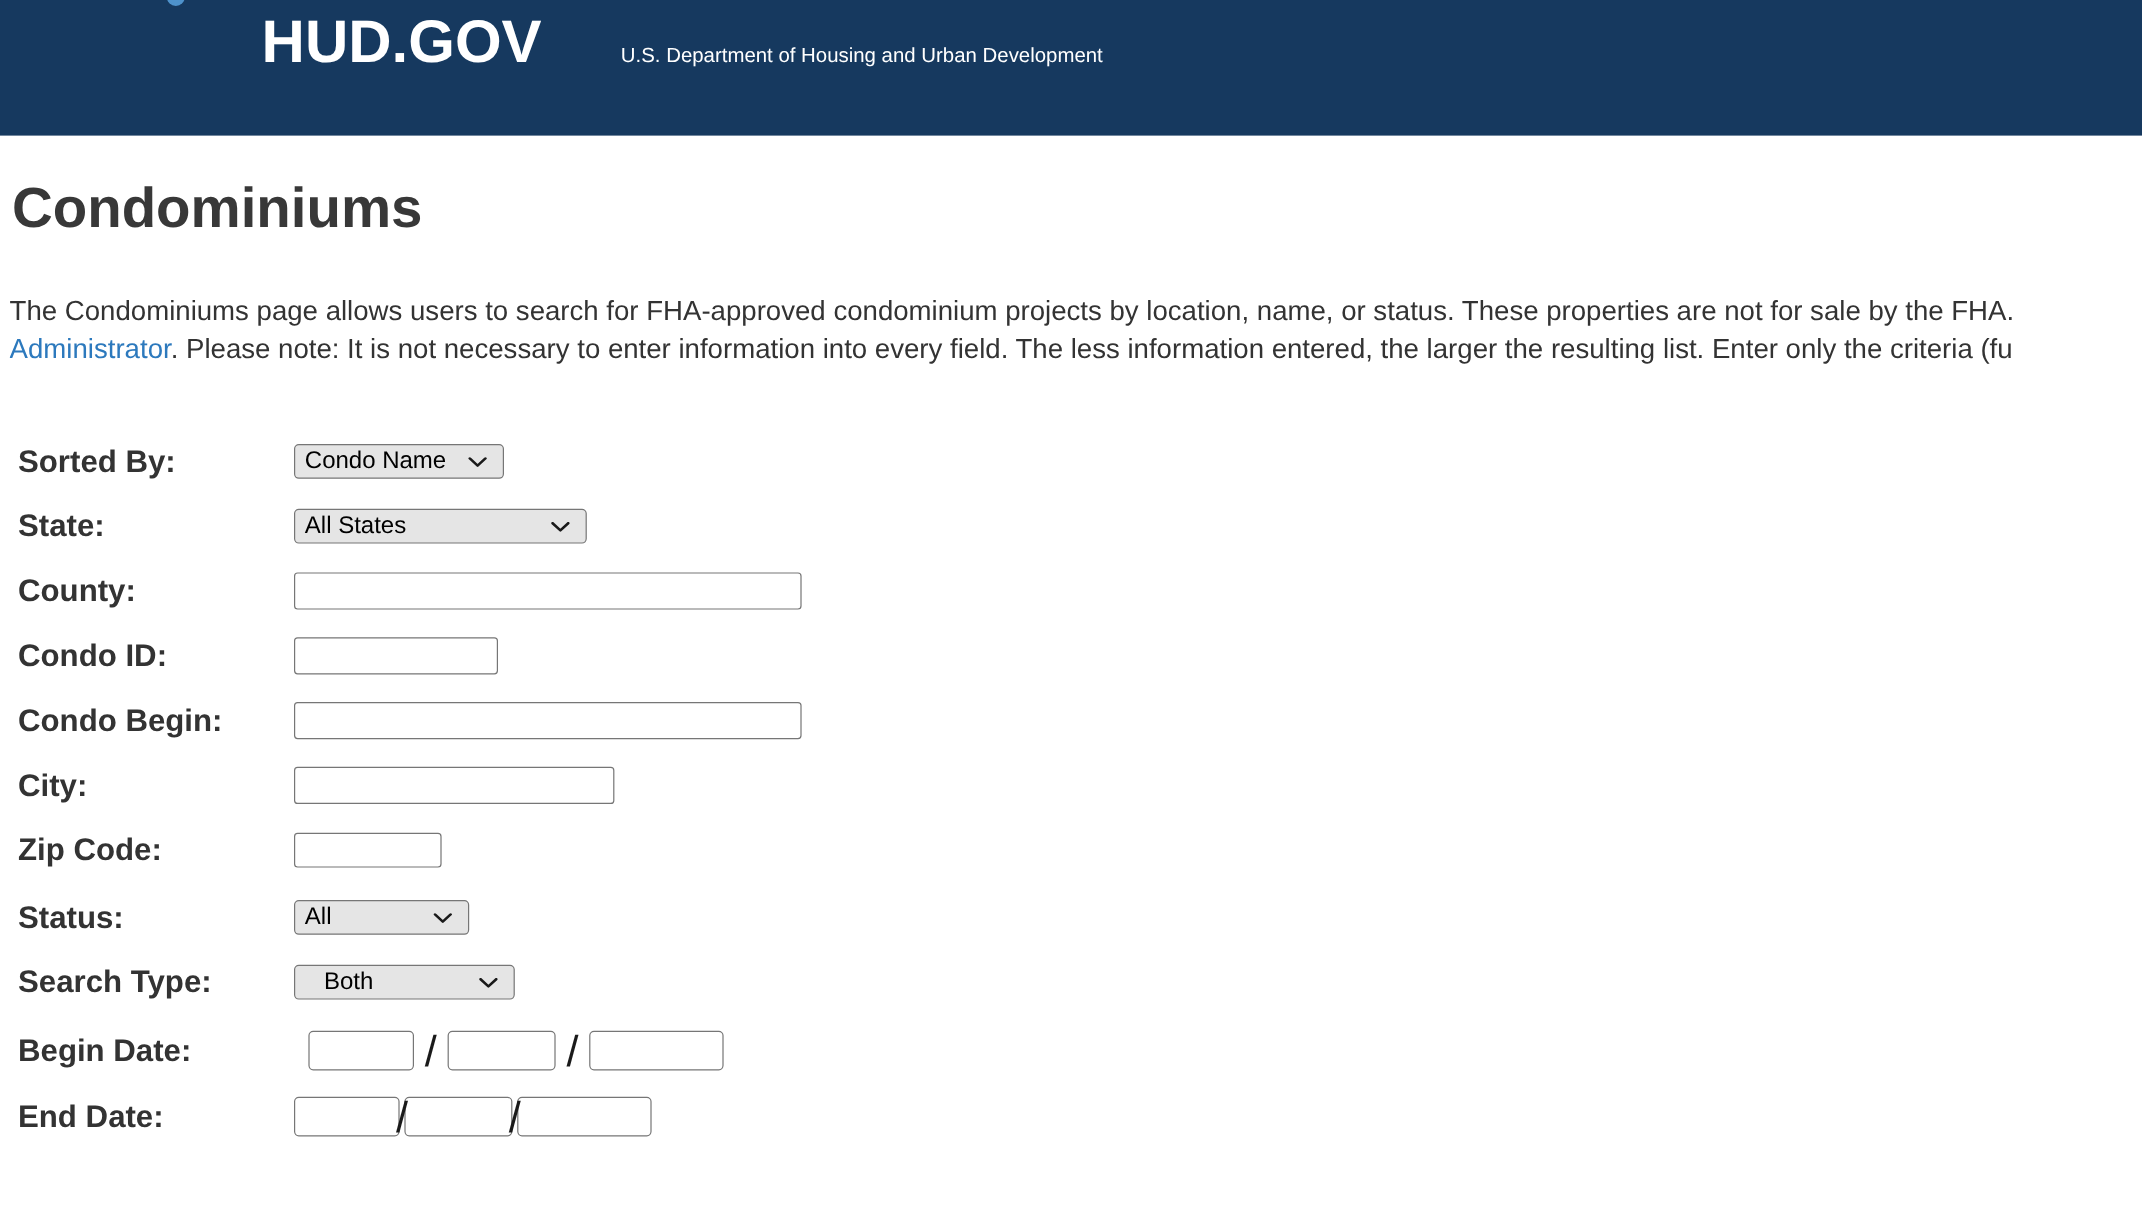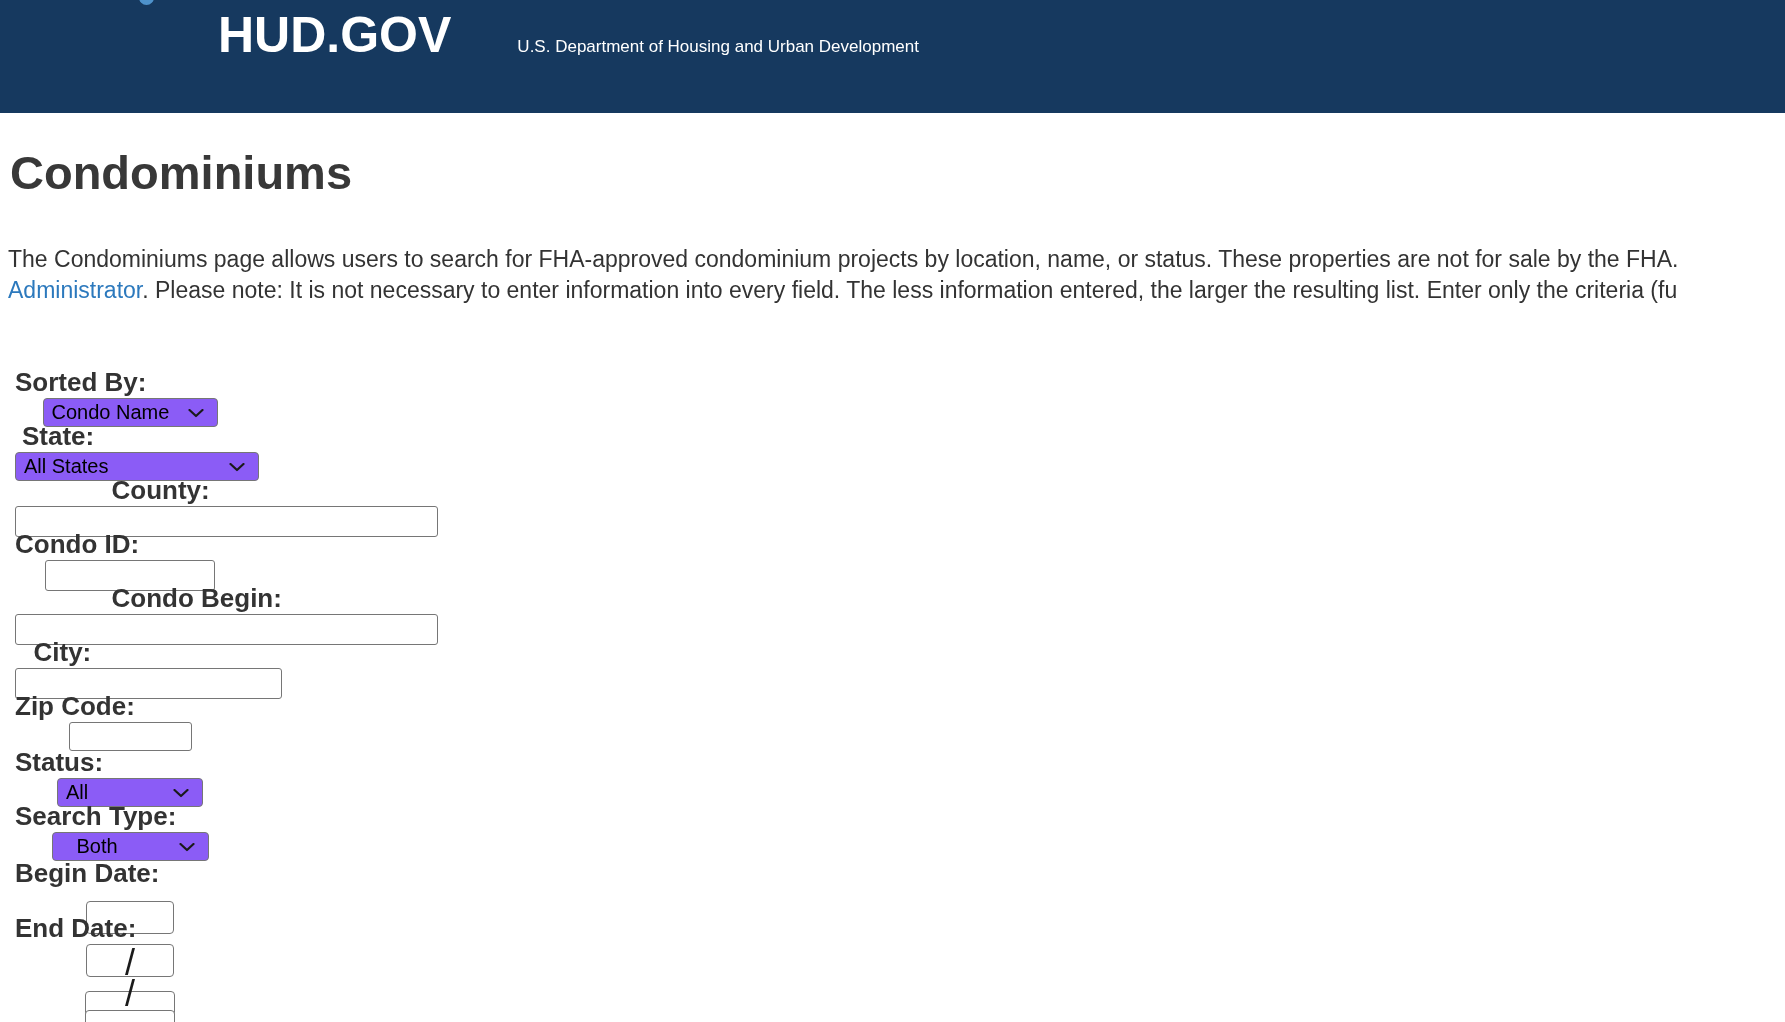--- a/index.html
+++ b/index.html
@@ -19,43 +19,43 @@
   .logo-text{color:#ffffff;font-size:50px;font-weight:bold;letter-spacing:0px;}
   .tagline{color:#ffffff;font-size:17px;font-weight:normal;margin-left:66px;}
   
   .page-title{position:absolute;left:10px;top:146px;font-size:47px;line-height:1.15;
     font-weight:bold;color:#383838;}
   .intro{position:absolute;left:8px;top:244px;width:1785px;font-size:23px;
     line-height:31px;color:#333333;}
   .intro-line{white-space:nowrap;overflow:hidden;}
   .intro a{color:var(--link);text-decoration:none;cursor:pointer;}
   
-  .row{position:absolute;left:15px;display:flex;align-items:center;height:34px;flex-direction:column;}
+  .row{position:absolute;left:15px;display:flex;align-items:center;height:34px;}
   .flabel{width:230px;font-size:26px;font-weight:bold;color:#333333;flex:none;}
   .sel{position:relative;height:29px;border:1px solid #767676;border-radius:4px;
-    background:#8b5cf6;display:flex;align-items:center;padding-left:8px;
+    background:#e5e5e5;display:flex;align-items:center;padding-left:8px;
     font-size:20px;color:#000000;cursor:default;flex:none;}
   .chev{position:absolute;right:13px;top:10px;width:16px;height:9px;display:block;}
   .inp{height:31px;border:1px solid #767676;border-radius:3px;background:#ffffff;
     font-size:20px;padding:0 6px;font-family:"Liberation Sans", sans-serif;flex:none;}
   .date-inp{width:88px;height:33px;border:1px solid #767676;border-radius:4px;
     background:#ffffff;font-size:20px;padding:0 6px;
     font-family:"Liberation Sans", sans-serif;flex:none;}
   .slash{font-size:36px;line-height:33px;color:#1a1a1a;margin:0 -3px;z-index:2;
     position:relative;}
   
   .w-sorted{width:175px;}
   .w-state{width:244px;}
   .w-county{width:423px;}
   .w-condoid{width:170px;}
   .w-condoname{width:423px;}
   .w-city{width:267px;}
   .w-zip{width:123px;height:29px;}
   .w-status{width:146px;}
-  .w-searchtype{width:157px;padding-left:24px;}
+  .w-searchtype{width:184px;padding-left:24px;}
   .w-d2{width:90px;}
   .w-d3{width:112px;}
   
   .r1{top:367px;} .r2{top:421px;} .r3{top:475px;} .r4{top:529px;}
   .r5{top:583px;} .r6{top:637px;} .r7{top:691px;} .r8{top:747px;}
   .r9{top:801px;} .r10{top:858px;gap:12px;} .r11{top:913px;}
 </style>
 </head>
 <body>
 

